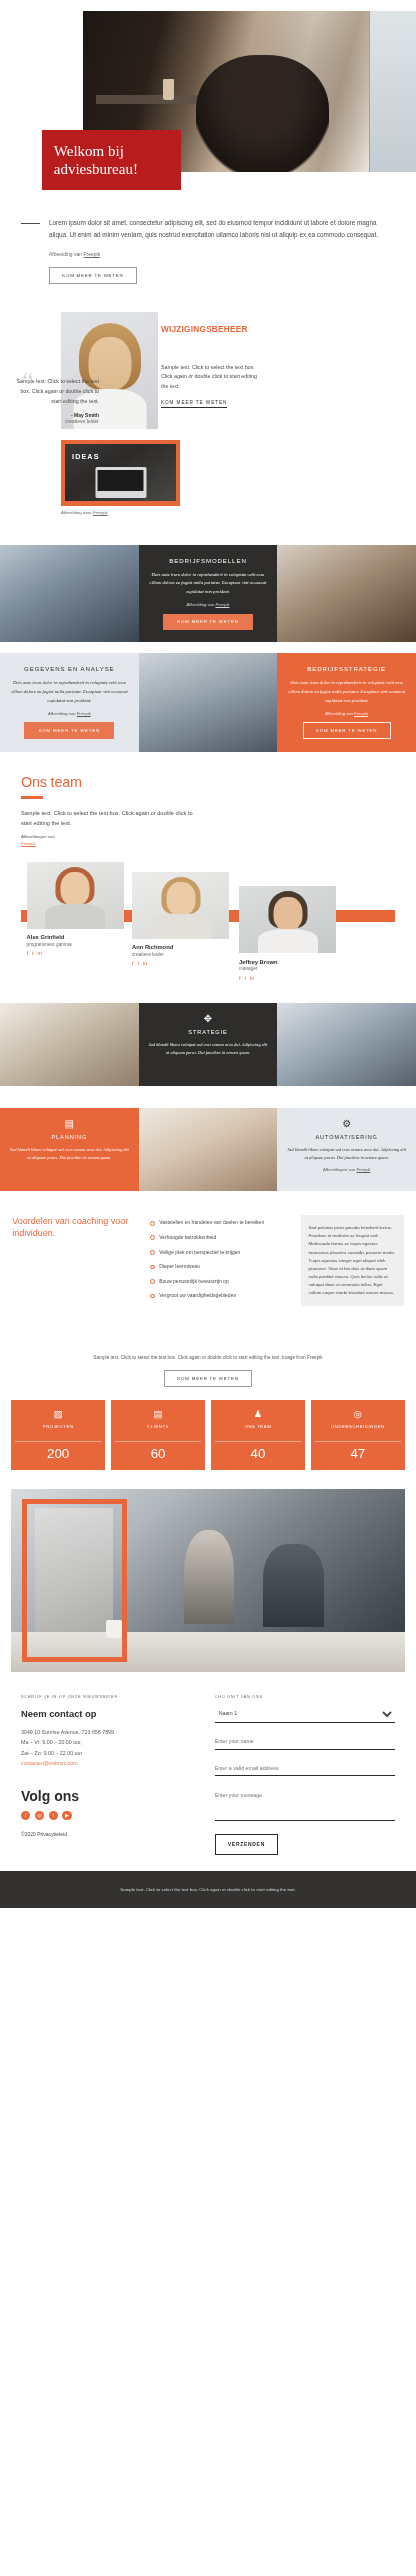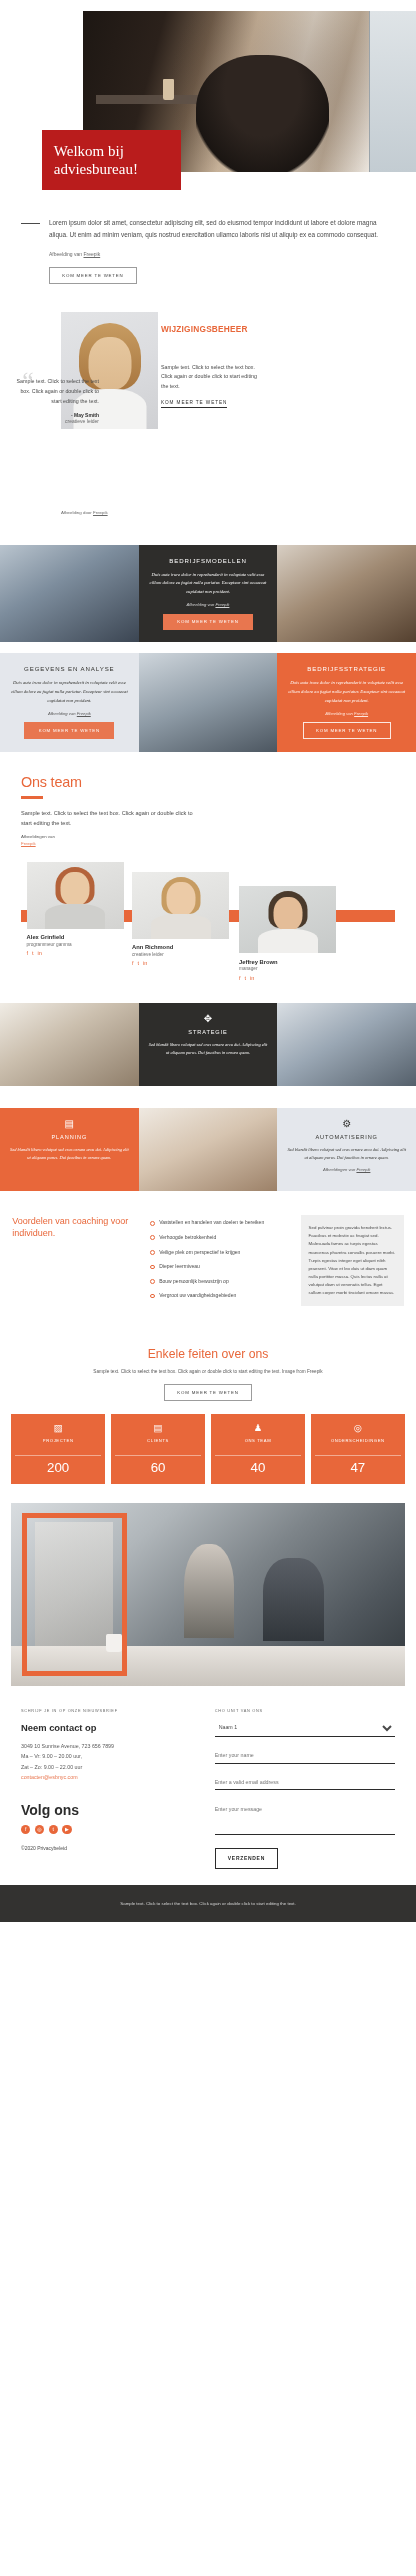--- a/index.html
+++ b/index.html
@@ -328,20 +328,26 @@
     <div class="right-copy">
       <p>Sample text. Click to select the text box. Click again or double click to start editing the text.</p>
       <a class="link-underline" href="#">KOM MEER TE WETEN</a>
     </div>
     <div class="quote-block">
       <span class="quote-mark">“</span>
       <p>Sample text. Click to select the text box. Click again or double click to start editing the text.</p>
       <div class="quote-author">- May Smith</div>
       <div class="quote-role">creatieve leider</div>
     </div>
+    <div class="photo-ideas">
+      <div class="inner">
+        <div class="ideas-txt">IDEAS</div>
+        <div class="laptop"></div>
+      </div>
+    </div>
     <div class="ideas-caption">
       <span>Afbeelding door </span><a href="#">Freepik</a>
     </div>
   </section>
 
   <section class="services">
     <div class="svc-cell svc-photo-a"></div>
     <div class="svc-cell svc-card svc-dark">
       <h3>BEDRIJFSMODELLEN</h3>
       <p>Duis aute irure dolor in reprehenderit in voluptate velit esse cillum dolore eu fugiat nulla pariatur. Excepteur sint occaecat cupidatat non proident.</p>
@@ -468,21 +474,20 @@
       <li>Dieper leermiveau</li>
       <li>Bouw persoonlijk bewustzijn op</li>
       <li>Vergroot uw vaardigheidsgebieden</li>
     </ul>
     <div class="panel">
       <p>Sed pulvinar proin gravida hendrerit lectus. Faucibus et molestie ac feugiat sed. Malesuada fames ac turpis egestas maecenas pharetra convallis posuere morbi.  Turpis egestas integer eget aliquet nibh praesent. Vitae et leo duis ut diam quam nulla porttitor massa. Quis lectus nulla at volutpat diam ut venenatis tellus. Eget sullam corper morbi tincidunt ornare massa.</p>
     </div>
   </section>
 
   <section class="facts">
-    <h2>Enkele feiten over ons</h2>
     <p class="sub">Sample text. Click to select the text box. Click again or double click to start editing the text. Image from Freepik</p>
     <button class="btn-outline">KOM MEER TE WETEN</button>
   </section>
 
   <div class="fact-grid">
     <div class="fact">
       <span class="ico">▨</span>
       <div class="lbl">PROJECTEN</div>
       <div class="divider"></div>
       <div class="num">200</div>

